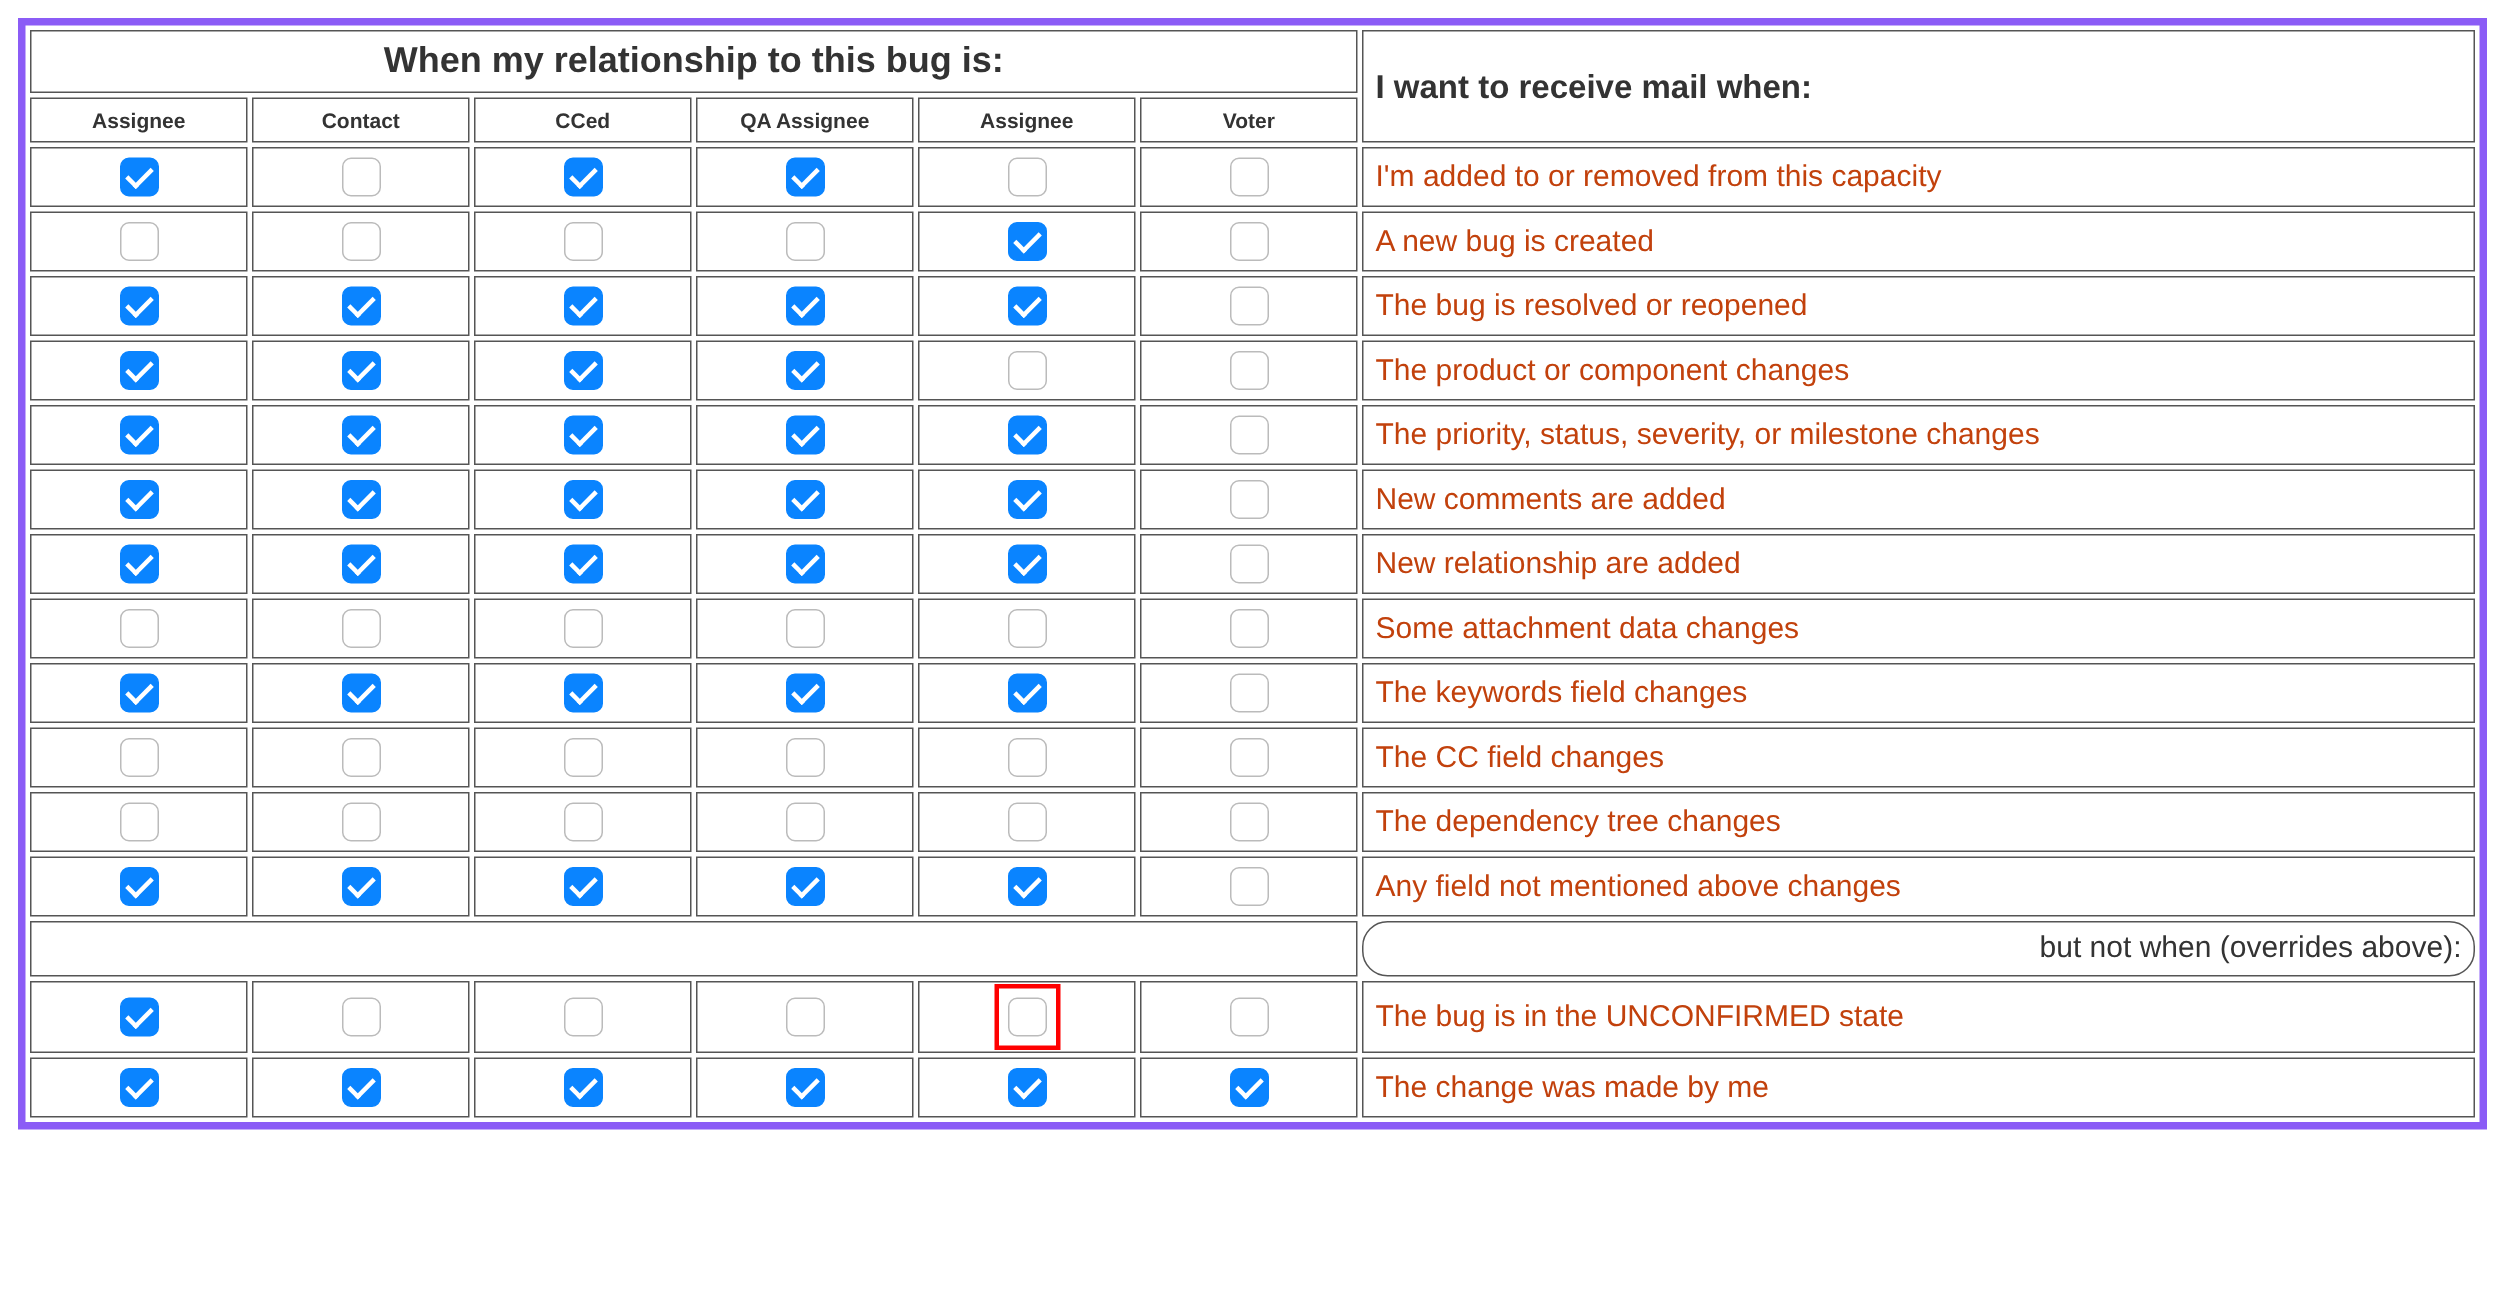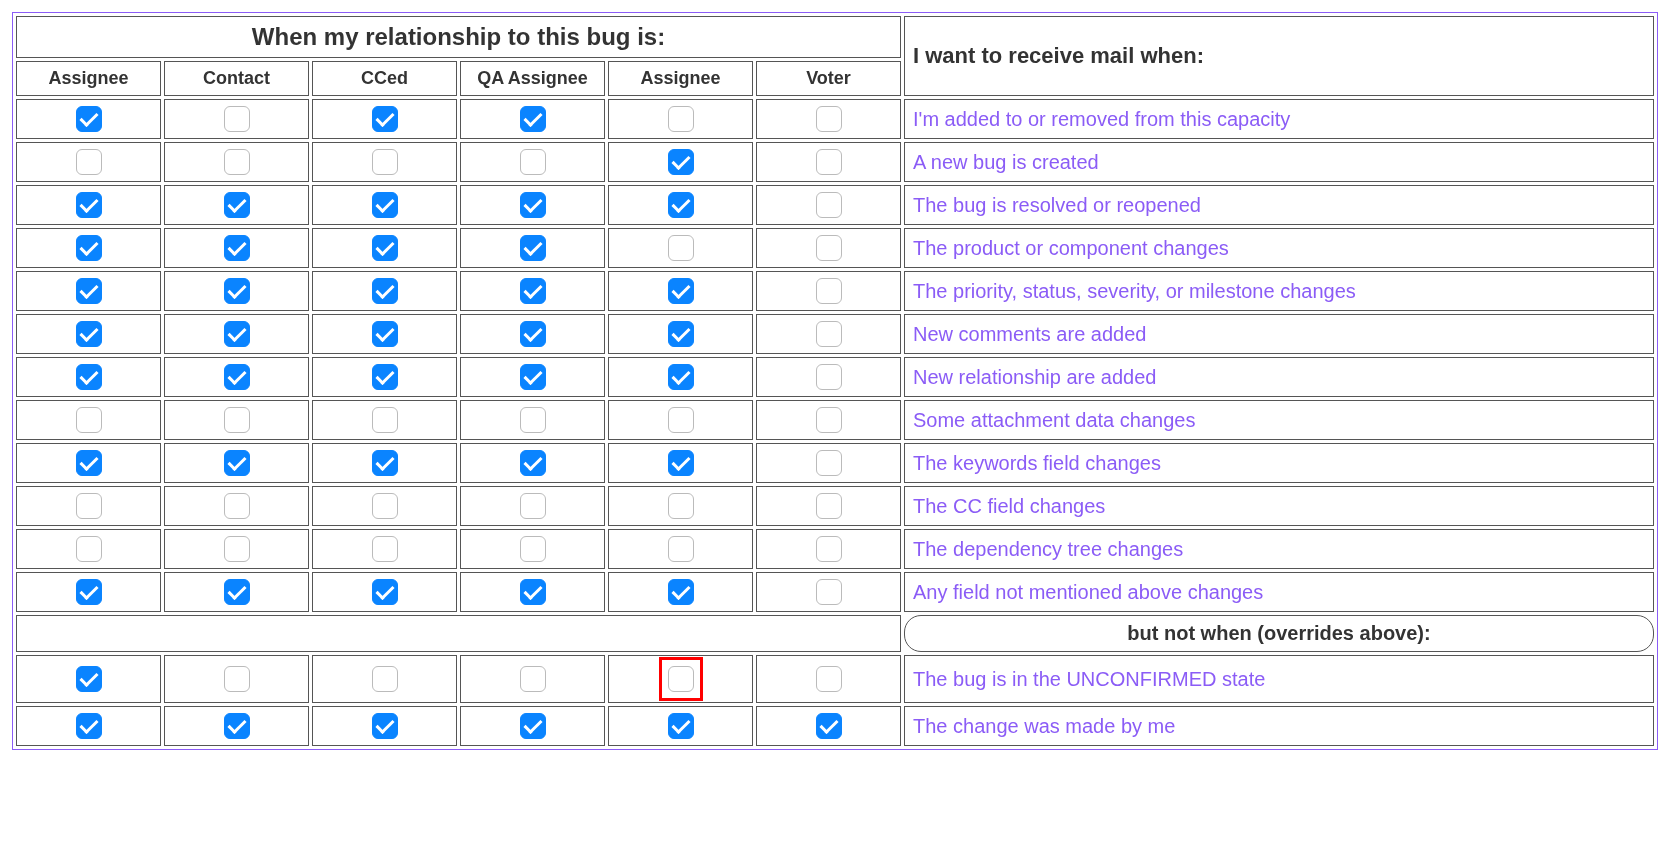--- a/index.html
+++ b/index.html
@@ -7,21 +7,21 @@
     font-family: -apple-system, BlinkMacSystemFont, "Segoe UI", Helvetica, Arial, sans-serif;
     background: #fff;
     padding: 12px;
     font-size: 20px;
     color: #333;
   }
   .outer-table {
     border-collapse: separate;
     border-spacing: 3px;
     width: 100%;
-    border: 1px solid #8b5cf6;
+    border: 5px solid #8b5cf6;
   }
   .outer-table td, .outer-table th {
     border: 1px solid #555;
     padding: 6px 8px;
     vertical-align: middle;
   }
   .outer-table th {
     font-weight: 700;
     text-align: center;
     color: #333;
@@ -30,36 +30,36 @@
   .rel-header {
     font-size: 24px;
     font-weight: 700;
   }
   .mail-header {
     text-align: left !important;
     font-size: 22px;
     font-weight: 700;
   }
   .col-head {
-    font-size: 18px;
+    font-size: 14px;
     font-weight: 700;
   }
   .check-cell {
     text-align: center;
     width: 145px;
   }
   .desc-cell {
     text-align: left;
     font-size: 20px;
     font-weight: 400;
-    color: #8b5cf6;
+    color: #c2410c;
   }
   .section-label {
-    font-weight: 700;
-    text-align: center;
+    font-weight: 400;
+    text-align: right;
     font-size: 20px;
     border-radius: 17px;
   }
   .spacer-cell {
     height: 28px;
   }
   
   .cbx {
     appearance: none;
     width: 26px;

